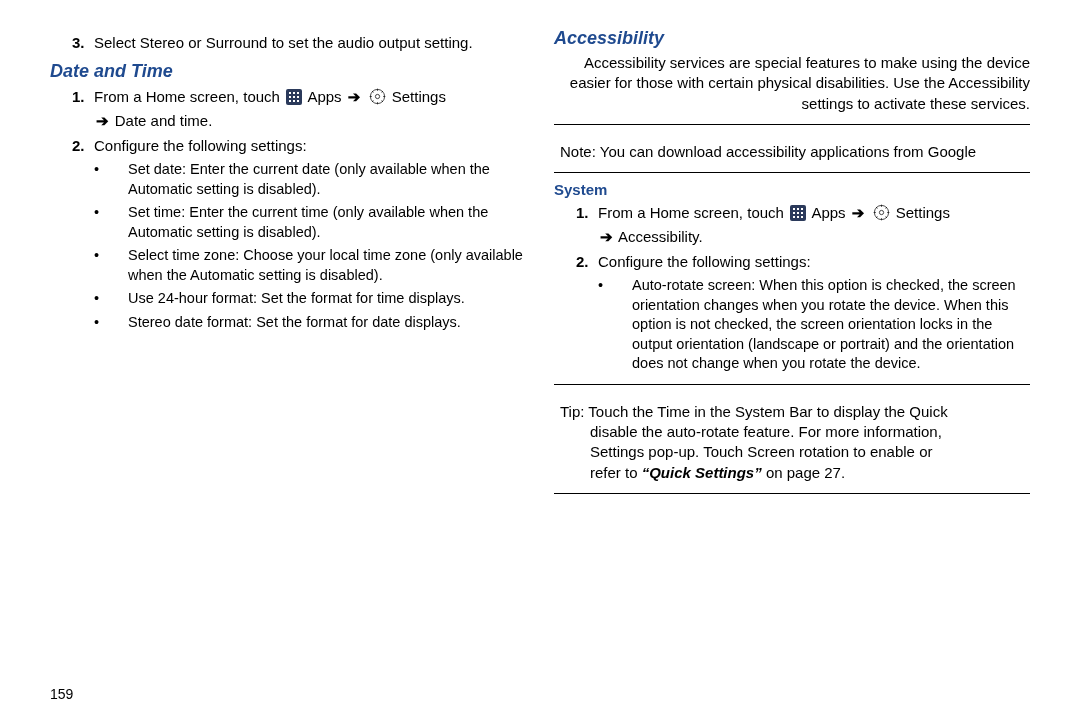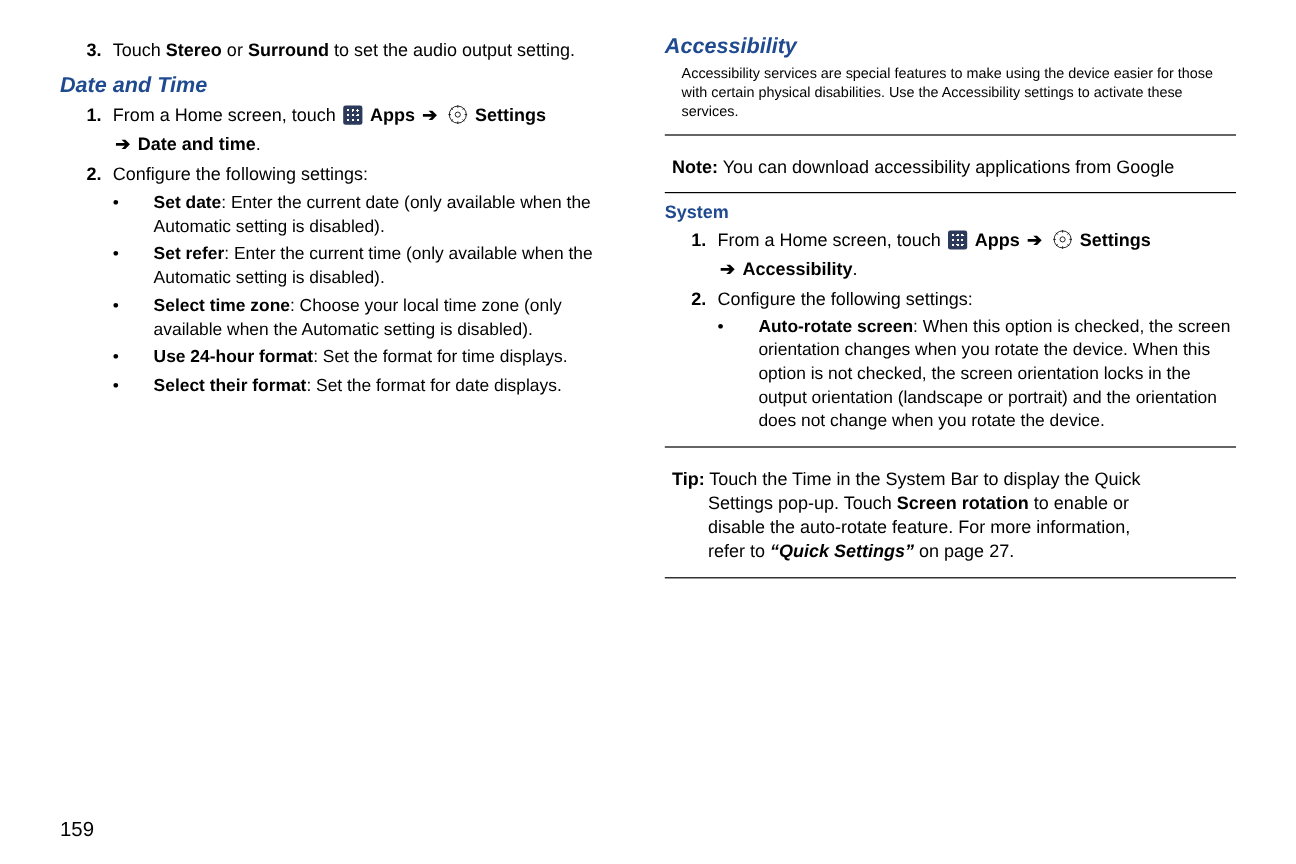--- a/index.html
+++ b/index.html
@@ -32,23 +32,24 @@
     font-size: 18px;
     margin: 8px 0 4px 0;
   }
   .subhead-blue {
     font-weight: 700;
     color: #1f4a8f;
     font-size: 15px;
     margin: 8px 0 4px 0;
   }
   .p {
-    font-size: 12px;
+    font-size: 15px;
     line-height: 1.35;
     margin: 4px 0 6px 14px;
+    text-align: right;
   }
   .ol-row {
     display: flex;
     flex-direction: row;
     align-items: flex-start;
     margin: 4px 0 4px 22px;
     font-size: 15px;
     line-height: 1.4;
   }
   .ol-num {
@@ -70,21 +71,21 @@
     font-stretch: condensed;
   }
   .ul-dot {
     width: 14px;
     flex: 0 0 14px;
   }
   .ul-body {
     flex: 1 1 auto;
     margin-left: 20px;
   }
-  .b { font-weight: 700; }
+  .b { font-weight: 400; }
   .arrow { font-weight: 700; padding: 0 2px; }
   .hr {
     border: none;
     border-top: 1.5px solid #000;
     margin: 10px 0 8px 0;
   }
   .note-block {
     font-size: 15px;
     line-height: 1.35;
     margin: 17px 0 6px 0;
@@ -95,21 +96,21 @@
     display: block;
   }
   .quickref {
     font-style: italic;
     font-weight: bold;
   }
   .page-num {
     position: absolute;
     left: 14px;
     bottom: -2px;
-    font-size: 17px;
+    font-size: 14px;
   }
   
   .icon-apps {
     display: inline-block;
     width: 16px;
     height: 16px;
     vertical-align: -3px;
     background: #2b3a5b;
     border-radius: 2px;
     position: relative;
@@ -146,21 +147,21 @@
 </head>
 <body>
 
 <div class="page">
 
   <div class="col">
 
     <div class="ol-row">
       <div class="ol-num">3.</div>
       <div class="ol-body">
-        <span>Touch </span><span class="b">Stereo</span><span> or </span><span class="b">Surround</span><span> to set the audio output setting.</span>
+        <span>Select </span><span class="b">Stereo</span><span> or </span><span class="b">Surround</span><span> to set the audio output setting.</span>
       </div>
     </div>
 
     <div class="heading-blue">Date and Time</div>
 
 
     <div class="ol-row">
       <div class="ol-num">1.</div>
       <div class="ol-body">
         <span>From a Home screen, touch </span>
@@ -194,33 +195,33 @@
       <div class="ol-num">2.</div>
       <div class="ol-body">Configure the following settings:</div>
     </div>
 
     <div class="ul-row">
       <div class="ul-dot">•</div>
       <div class="ul-body"><span class="b">Set date</span><span>: Enter the current date (only available when the Automatic setting is disabled).</span></div>
     </div>
     <div class="ul-row">
       <div class="ul-dot">•</div>
-      <div class="ul-body"><span class="b">Set refer</span><span>: Enter the current time (only available when the Automatic setting is disabled).</span></div>
+      <div class="ul-body"><span class="b">Set time</span><span>: Enter the current time (only available when the Automatic setting is disabled).</span></div>
     </div>
     <div class="ul-row">
       <div class="ul-dot">•</div>
       <div class="ul-body"><span class="b">Select time zone</span><span>: Choose your local time zone (only available when the Automatic setting is disabled).</span></div>
     </div>
     <div class="ul-row">
       <div class="ul-dot">•</div>
       <div class="ul-body"><span class="b">Use 24-hour format</span><span>: Set the format for time displays.</span></div>
     </div>
     <div class="ul-row">
       <div class="ul-dot">•</div>
-      <div class="ul-body"><span class="b">Select their format</span><span>: Set the format for date displays.</span></div>
+      <div class="ul-body"><span class="b">Stereo date format</span><span>: Set the format for date displays.</span></div>
     </div>
 
     <div class="page-num">159</div>
   </div>
 
   <div class="col">
 
     <div class="heading-blue" style="margin-top:0">Accessibility</div>
 
     <div class="p">Accessibility services are special features to make using the device easier for those with certain physical disabilities. Use the Accessibility settings to activate these services.</div>
@@ -272,24 +273,24 @@
 
     <div class="ul-row">
       <div class="ul-dot">•</div>
       <div class="ul-body"><span class="b">Auto-rotate screen</span><span>: When this option is checked, the screen orientation changes when you rotate the device. When this option is not checked, the screen orientation locks in the output orientation (landscape or portrait) and the orientation does not change when you rotate the device.</span></div>
     </div>
 
     <hr class="hr">
 
     <div class="note-block">
       <span class="b">Tip:</span><span> Touch the Time in the System Bar to display the Quick</span>
+      <span class="note-indent">disable the auto-rotate feature. For more information,</span>
       <span class="note-indent">
         <span>Settings pop-up. Touch </span><span class="b">Screen rotation</span><span> to enable or</span>
       </span>
-      <span class="note-indent">disable the auto-rotate feature. For more information,</span>
       <span class="note-indent">
         <span>refer to </span><span class="quickref">“Quick Settings”</span><span> on page 27.</span>
       </span>
     </div>
 
     <hr class="hr">
 
   </div>
 </div>
 

